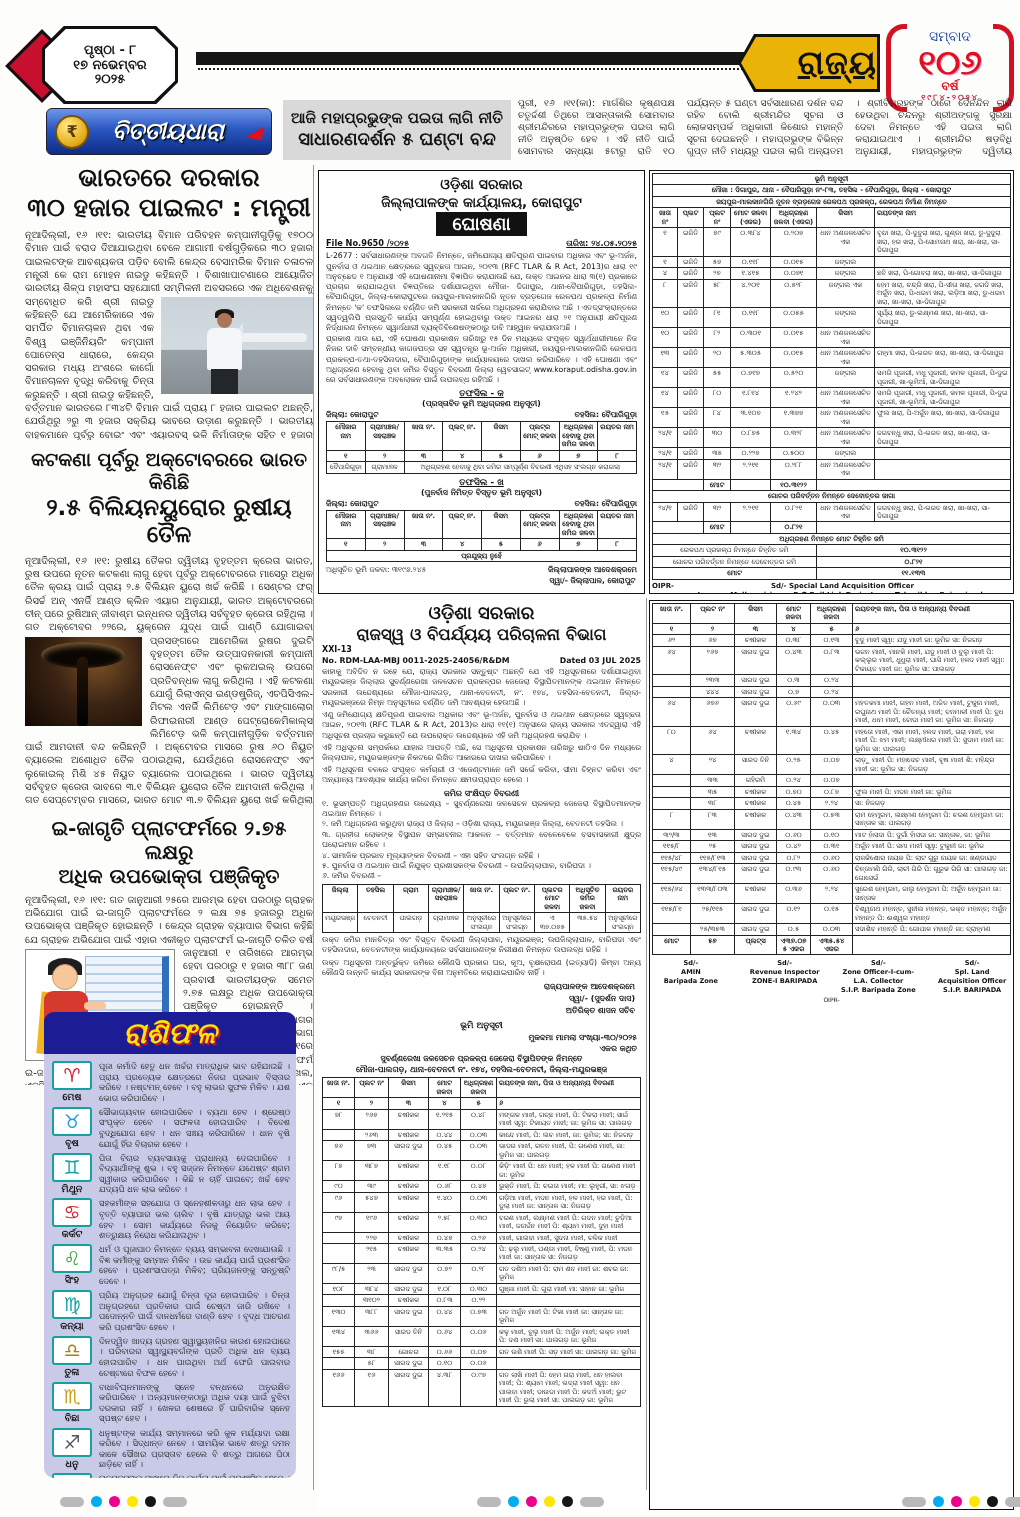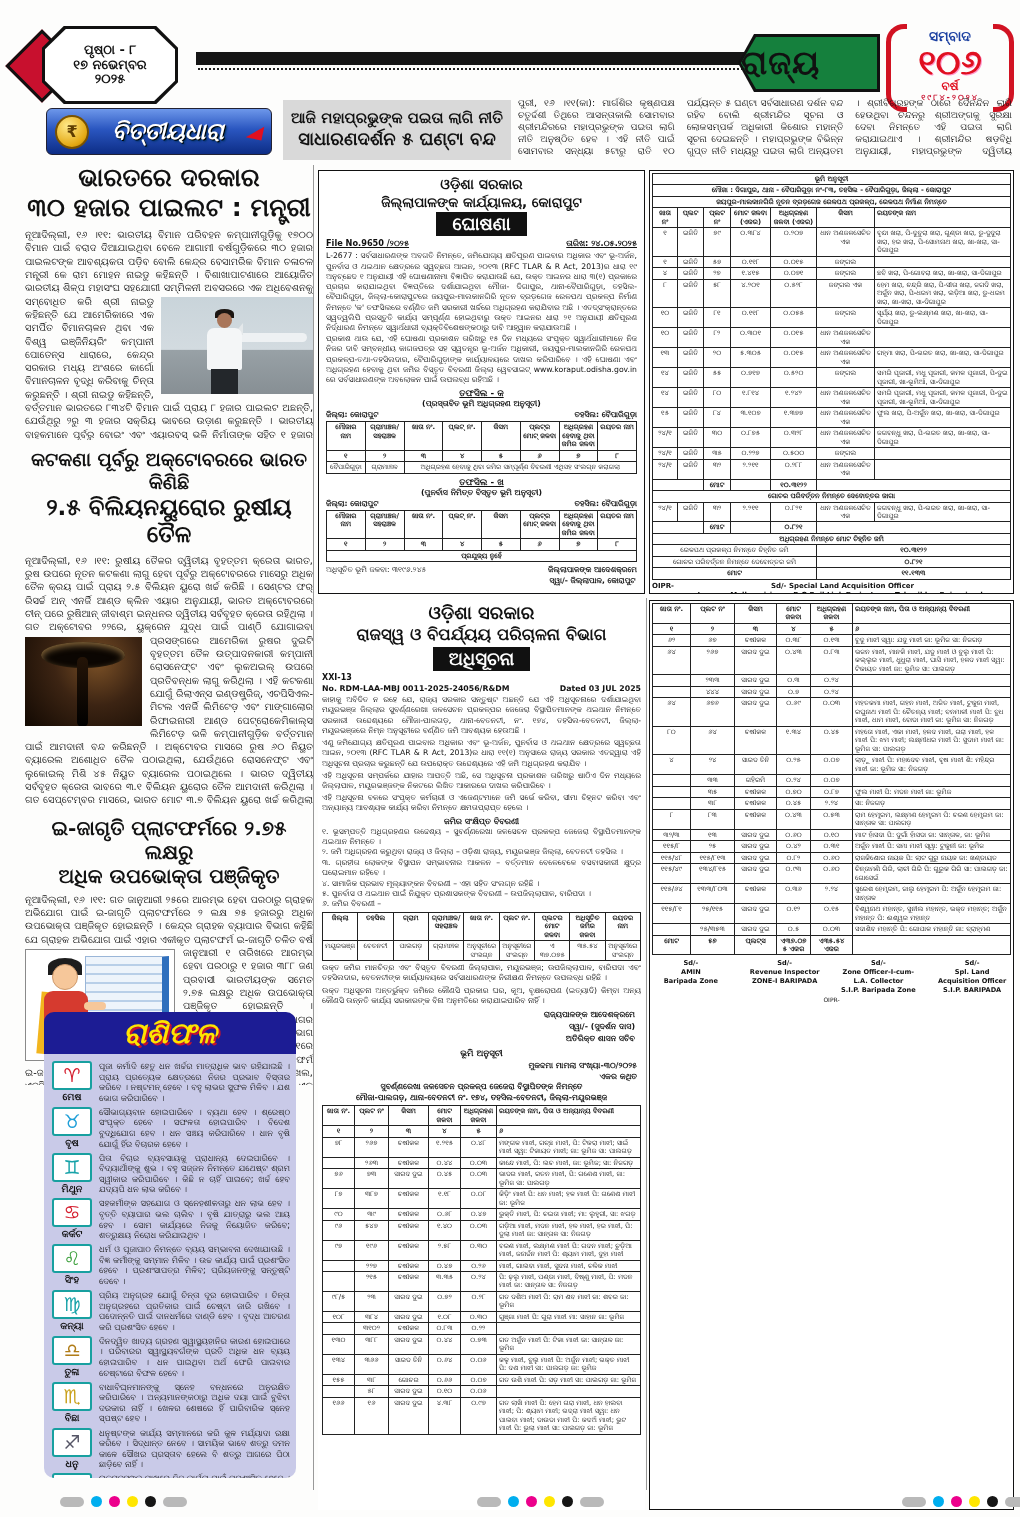--- a/index.html
+++ b/index.html
@@ -14,29 +14,29 @@
              clip-path:polygon(16% 0,84% 0,100% 28%,100% 72%,84% 100%,16% 100%,0 72%,0 28%);}
   .badge-oct-in{position:absolute;left:3px;top:3px;right:3px;bottom:3px;background:#fff;
              clip-path:polygon(16% 0,84% 0,100% 28%,100% 72%,84% 100%,16% 100%,0 72%,0 28%);
              display:flex;flex-direction:column;align-items:center;justify-content:center;line-height:1.15;}
   .badge-page{font-size:13px;font-weight:bold;}
   .badge-date{font-size:13px;font-weight:bold;}
   .black-bar{left:196px;top:52px;width:560px;height:13px;background:#161616;}
   .black-bar::after{content:"";position:absolute;left:2px;right:2px;top:16px;border-top:2px dotted #222;}
   .rajya-out{left:738px;top:34px;width:142px;height:58px;background:#111;
              clip-path:polygon(16px 0,100% 0,100% 100%,16px 100%,0 50%);}
-  .rajya-in{position:absolute;left:3px;top:3px;right:3px;bottom:3px;background:#15803d;
+  .rajya-in{position:absolute;left:3px;top:3px;right:3px;bottom:3px;background:#eab308;
              clip-path:polygon(15px 0,100% 0,100% 100%,15px 100%,0 50%);
-             display:flex;align-items:center;justify-content:flex-start;}
+             display:flex;align-items:center;justify-content:flex-end;text-decoration:underline;}
   .rajya-in span{font-size:33px;font-weight:bold;letter-spacing:1px;}
   .masthead{left:886px;top:24px;width:128px;height:88px;text-align:center;}
   .masthead .brk{position:absolute;top:0;bottom:0;width:16px;border:5px solid #d11222;}
   .masthead .brk.l{left:0;border-right:none;border-radius:18px 0 0 18px;}
   .masthead .brk.r{right:0;border-left:none;border-radius:0 18px 18px 0;}
-  .mh-name{font-size:14px;font-weight:bold;color:#1b3fa0;margin-top:4px;}
+  .mh-name{font-size:14px;font-weight:normal;color:#1b3fa0;margin-top:4px;}
   .mh-num{font-size:34px;font-weight:bold;color:#e01020;line-height:1;text-shadow:1px 1px 0 #f9c;}
   .mh-word{font-size:12px;color:#e01020;font-weight:bold;}
   .mh-years{font-size:8px;color:#c8102e;font-weight:bold;letter-spacing:2px;}
 
   
   .fin{left:46px;top:108px;width:226px;height:47px;border:1px solid #223;border-radius:6px;
        background:linear-gradient(180deg,#6d97ea 0%,#2a56c0 45%,#0d2d86 100%);
        display:flex;align-items:center;padding:0 8px;box-sizing:border-box;}
   .fin-coin{width:30px;height:30px;border-radius:50%;background:radial-gradient(circle at 35% 30%,#ffe98a,#e3a812 70%,#9c6d00);
        border:2px solid #7a5200;color:#5d3c00;font-weight:bold;font-size:16px;display:flex;align-items:center;justify-content:center;}
@@ -619,21 +619,20 @@
       <span class="rail-sig">
         <span>Sd/- Special Land Acquisition Officer</span><br>
         <span>Jeypore-Malkangiri new B.G.Rail Link Project-cum-Tahasildar, Boipariguda</span>
       </span>
     </div>
   </div>
 
   <div class="abs rev">
     <div class="gov-t1">ଓଡ଼ିଶା ସରକାର</div>
     <div class="gov-t2">ରାଜସ୍ୱ ଓ ବିପର୍ଯ୍ୟୟ ପରିଚାଳନା ବିଭାଗ</div>
-    <div class="type-box"><span>ଅଧିସୂଚନା</span></div>
     <div class="xxi">XXI-13</div>
     <div class="no-row">
       <span>No. RDM-LAA-MBJ 0011-2025-24056/R&amp;DM</span>
       <span>Dated 03 JUL 2025</span>
     </div>
     <p class="n-body">କାହାକୁ ଅବିଦିତ ନ ରହେ ଯେ, ରାଜ୍ୟ ସରକାର ସନ୍ତୁଷ୍ଟ ଅଛନ୍ତି ଯେ ଏହି ଅଧିସୂଚନାରେ ଦର୍ଶାଯାଇଥିବା ମୟୂରଭଞ୍ଜ ଜିଲ୍ଲାର ସୁବର୍ଣ୍ଣରେଖା ଜଳସେଚନ ପ୍ରକଳ୍ପର ଜେଜେରା ବିସ୍ଥାପିତମାନଙ୍କ ଥଇଥାନ ନିମନ୍ତେ ସରକାରୀ ଉଦ୍ଦେଶ୍ୟରେ ମୌଜା-ପାଲଗଡ଼, ଥାନା-ବେତନଟୀ, ନଂ. ୧୭୪, ତହସିଲ-ବେତନଟୀ, ଜିଲ୍ଲା-ମୟୂରଭଞ୍ଜରେ ନିମ୍ନ ଅନୁସୂଚୀରେ ବର୍ଣ୍ଣିତ ଜମି ଆବଶ୍ୟକ ହେଉଅଛି ।</p>
     <p class="n-body">ଏଣୁ ଜମିଯୋଗ୍ୟ କ୍ଷତିପୂରଣ ପାଇବାର ଅଧିକାର ଏବଂ ଭୂ-ଅର୍ଜନ, ପୁନର୍ବାସ ଓ ଥଇଥାନ କ୍ଷେତ୍ରରେ ସ୍ୱଚ୍ଛତା ଆଇନ, ୨୦୧୩ (RFC TLAR &amp; R Act, 2013)ର ଧାରା ୧୧(୧) ଅନୁସାରେ ରାଜ୍ୟ ସରକାର ଏତଦ୍ଦ୍ୱାରା ଏହି ଅଧିସୂଚନା ପ୍ରଚାର କରୁଛନ୍ତି ଯେ ଉପରୋକ୍ତ ଉଦ୍ଦେଶ୍ୟରେ ଏହି ଜମି ଅଧିଗ୍ରହଣ କରାଯିବ ।</p>
     <p class="n-body">ଏହି ଅଧିସୂଚନା ସମ୍ପର୍କରେ ଯାହାର ଆପତ୍ତି ଅଛି, ସେ ଅଧିସୂଚନା ପ୍ରକାଶନ ତାରିଖରୁ ଷାଠିଏ ଦିନ ମଧ୍ୟରେ ଜିଲ୍ଲାପାଳ, ମୟୂରଭଞ୍ଜଙ୍କ ନିକଟରେ ଲିଖିତ ଆକାରରେ ଦାଖଲ କରିପାରିବେ ।</p>
     <p class="n-body">ଏହି ଅଧିସୂଚନା ବଳରେ ସଂପୃକ୍ତ କର୍ମଚାରୀ ଓ ଏଜେଣ୍ଟମାନେ ଜମି ସର୍ଭେ କରିବା, ସୀମା ଚିହ୍ନଟ କରିବା ଏବଂ ଅନ୍ୟାନ୍ୟ ଆବଶ୍ୟକ କାର୍ଯ୍ୟ କରିବା ନିମନ୍ତେ କ୍ଷମତାପ୍ରାପ୍ତ ହେଲେ ।</p>
     <div class="list-title">ଜମିର ସଂକ୍ଷିପ୍ତ ବିବରଣୀ</div>

